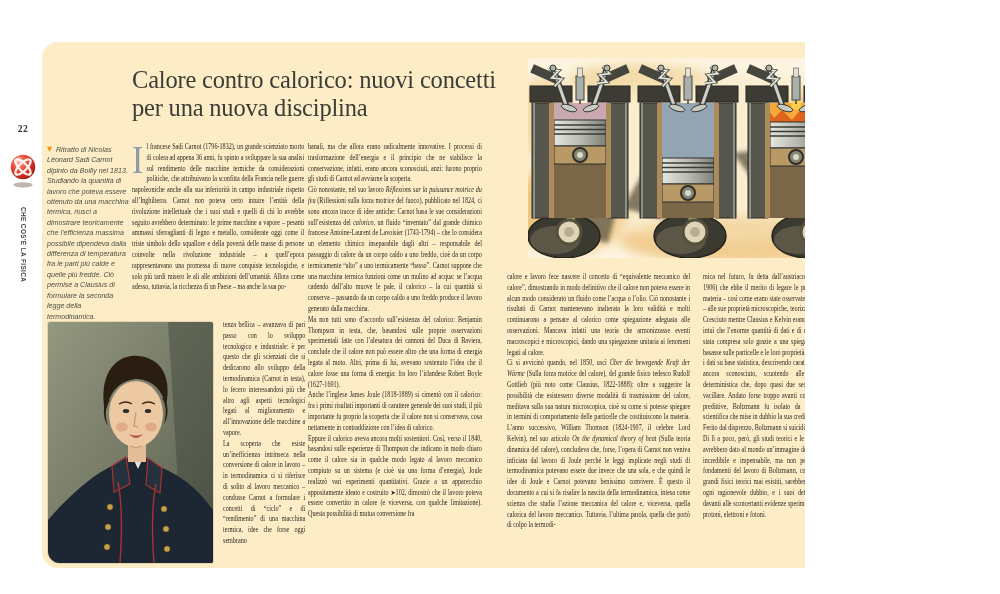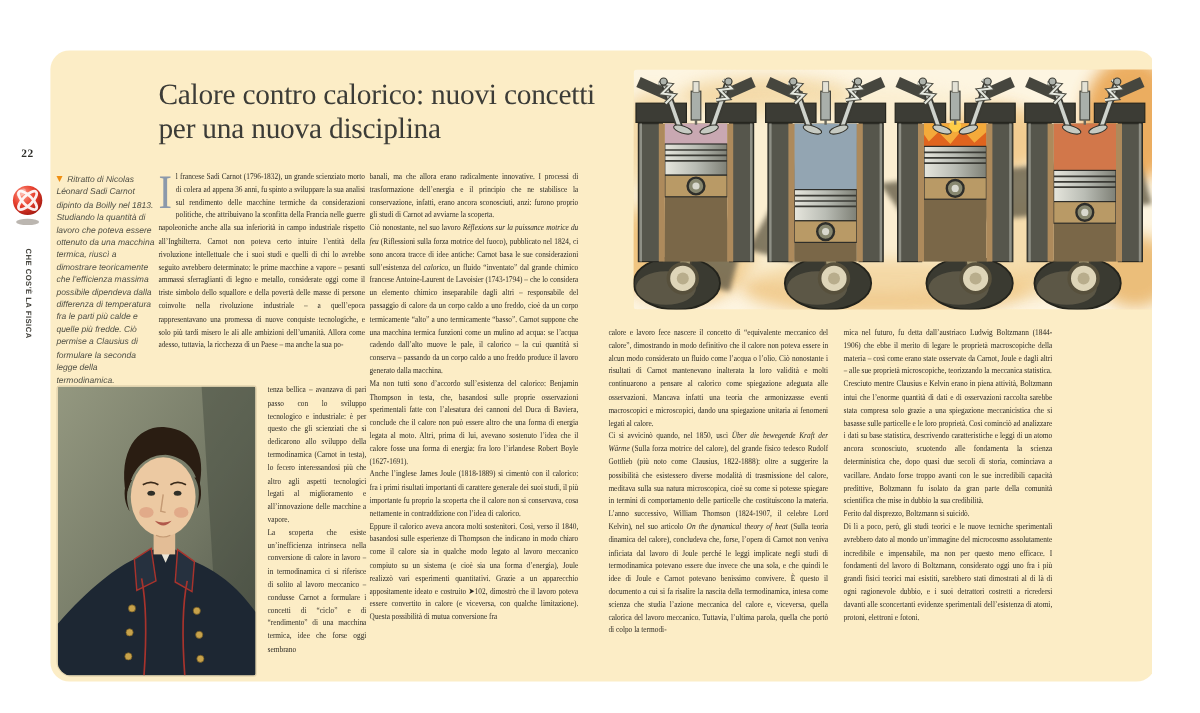--- a/index.html
+++ b/index.html
@@ -1,16 +1,16 @@
 <!DOCTYPE html>
 <html lang="it" style="--page-cream: #fcedc6; --icon-red: #d21e0c; --marker-orange: #f08f12; --body-text: #2a2823; --caption-text: #4f4f44;"><head>
 <meta charset="utf-8">
 <style>
   html,body{margin:0;padding:0;background:#fff;}
-  .canvas{position:relative;width:960px;height:594px;background:#fff;overflow:hidden;
+  .canvas{position:relative;width:805px;height:594px;background:#fff;overflow:hidden;
           font-family:"Liberation Serif", serif;}
   .spread{position:absolute;left:42px;top:42px;width:921px;height:526px;
           background:var(--page-cream,#fcedc6);border-radius:16px;}
   
   .title{position:absolute;left:90px;top:24px;width:382px;margin:0;
          font:400 24.5px/27.5px "Liberation Serif", serif;color:#3c3c37;letter-spacing:-.2px;}
   .body{position:absolute;font:400 7.3px/10.8px "Liberation Serif", serif;color:var(--body-text,#2a2823);
         text-align:justify;overflow:hidden;}
   .cond{transform:scaleX(.84);transform-origin:0 0;}
   .col1top{left:90px;top:100px;width:205px;height:178px;}

